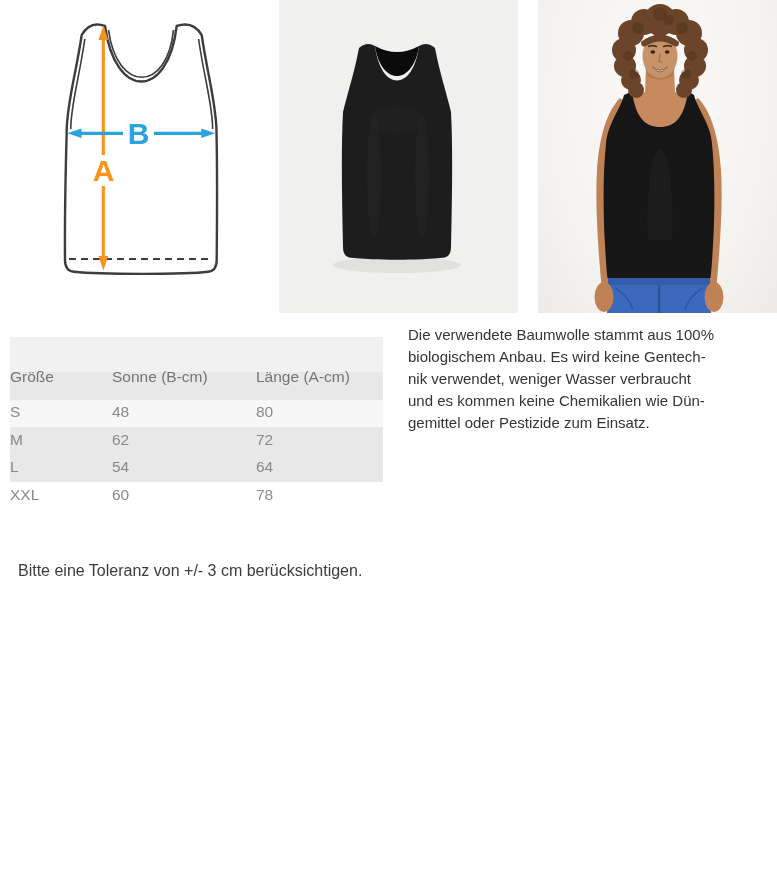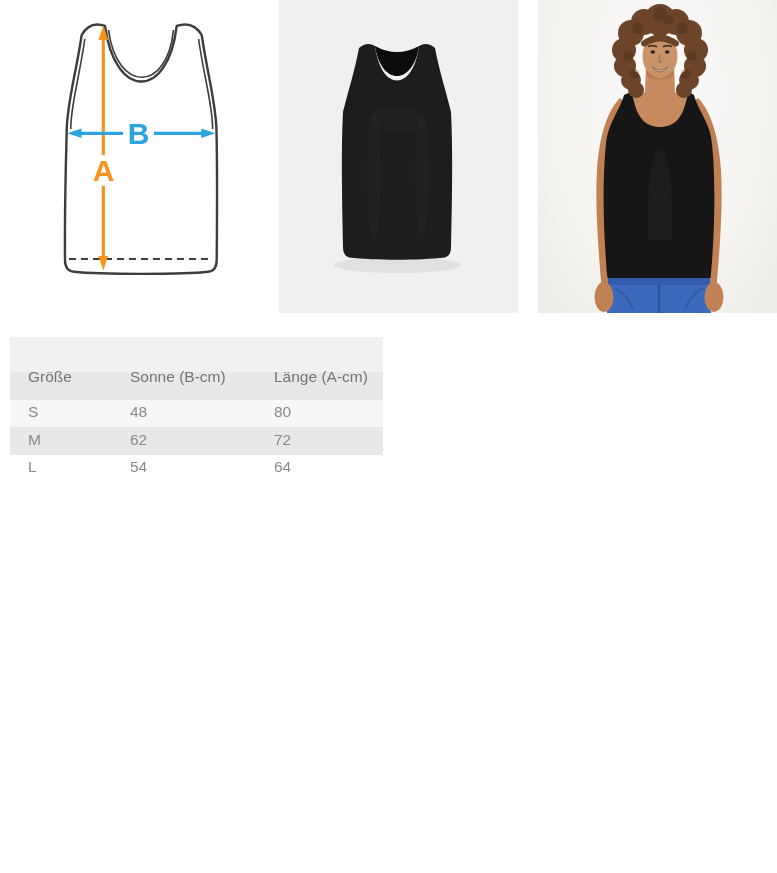--- a/index.html
+++ b/index.html
@@ -14,21 +14,21 @@
                background:radial-gradient(ellipse at 50% 30%, #fbfaf9 0%, #f4f3f0 65%, #edebe8 100%);}
   .panel-svg{display:block;width:100%;height:100%;}
 
   
   .size-table{position:absolute;left:10px;top:337px;width:373px;font-size:15.5px;}
   .t-row{display:grid;grid-template-columns:102px 144px 127px;align-items:center;}
   .t-head{height:35px;background:#f2f1f1;color:#757575;}
   .t-data{height:27.5px;color:#8a8a8a;}
   .t-data.odd{background:#e9e8e8;}
   .t-data.even{background:#f7f7f7;}
-  .t-cell{padding-left:18px;white-space:nowrap;margin-top:31px;}
+  .t-cell{white-space:nowrap;margin-top:31px;}
 
   .tolerance-note{position:absolute;left:18px;top:562px;font-size:16px;color:#3c3c3c;}
 
   
   .description{position:absolute;left:408px;top:324px;width:369px;color:#343434;
                font-size:15px;line-height:22px;}
   .description p{margin:0 0 22px 0;white-space:pre-wrap;}
 </style>
 </head>
 <body>
@@ -183,19 +183,30 @@
     <div class="t-row t-data even">
       <div class="t-cell">M</div>
       <div class="t-cell">62</div>
       <div class="t-cell">72</div>
     </div>
     <div class="t-row t-data odd">
       <div class="t-cell">L</div>
       <div class="t-cell">54</div>
       <div class="t-cell">64</div>
     </div>
-  </div>
-
+    <div class="t-row t-data odd">
+      <div class="t-cell">XXL</div>
+      <div class="t-cell">60</div>
+      <div class="t-cell">78</div>
+    </div>
+  </div>
+
+  <div class="tolerance-note">Bitte eine Toleranz von +/- 3 cm berücksichtigen.</div>
 
   <div class="description">
+    <p>Die verwendete Baumwolle stammt aus 100%
+biologischem Anbau. Es wird keine Gentech-
+nik verwendet, weniger Wasser verbraucht
+und es kommen keine Chemikalien wie Dün-
+gemittel oder Pestizide zum Einsatz.</p>
   </div>
 
 </div>
 
 </body></html>

